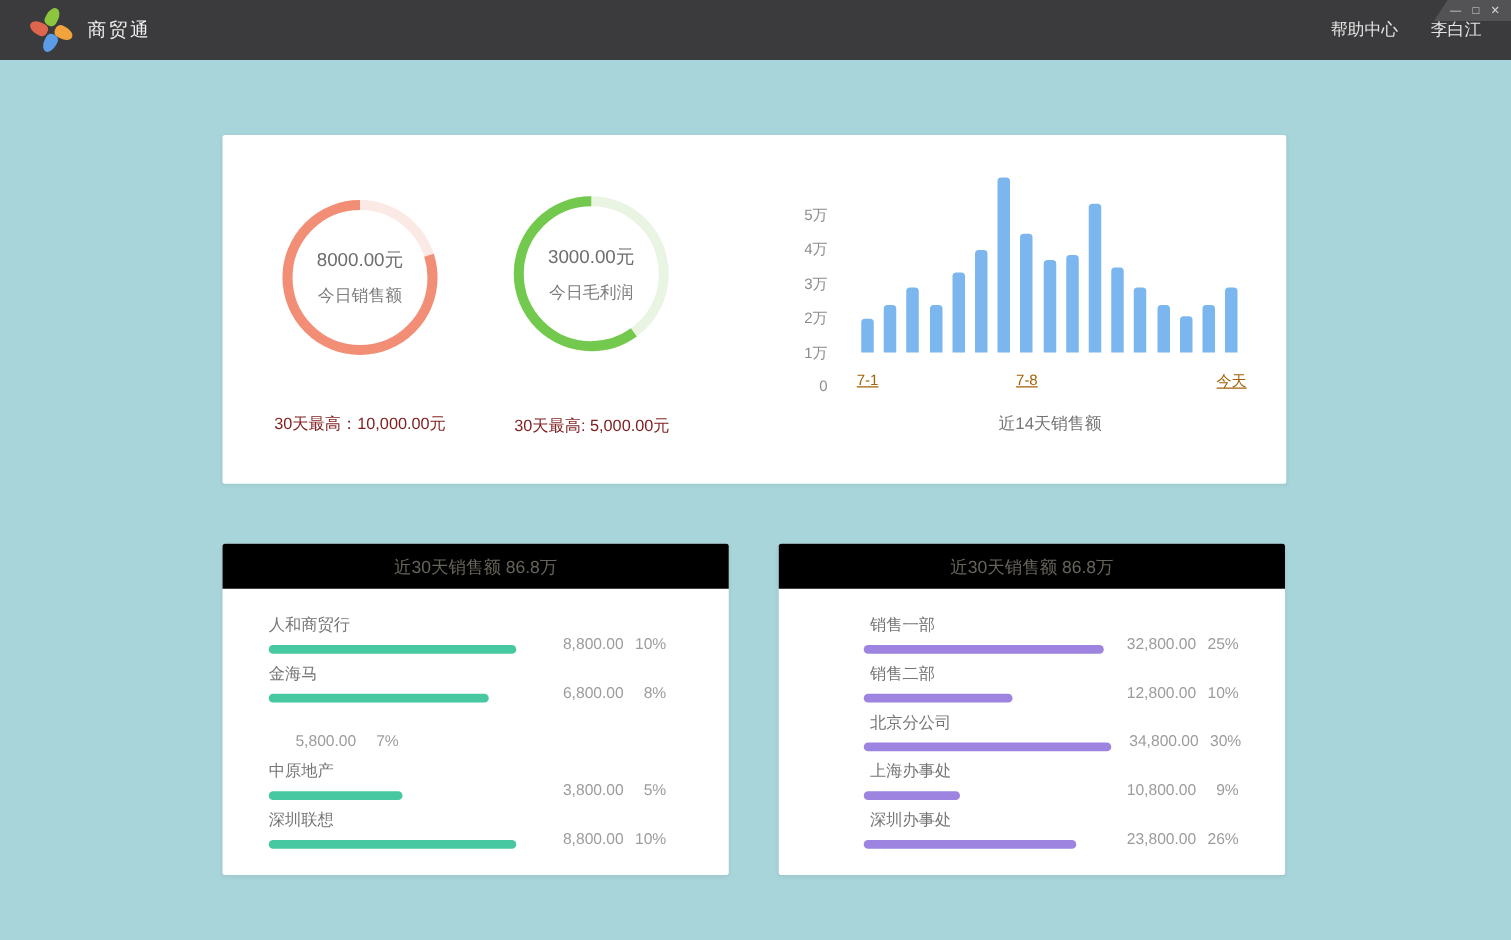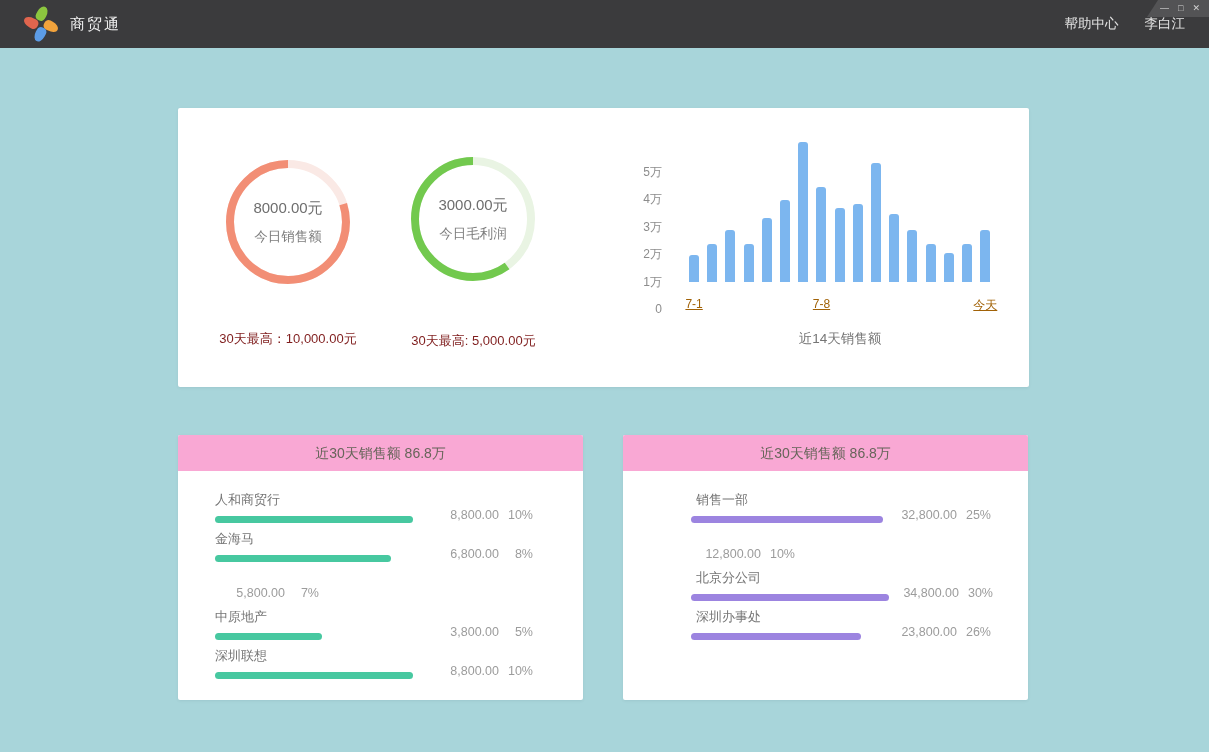--- a/index.html
+++ b/index.html
@@ -74,21 +74,21 @@
   .bar { width: 10px; border-radius: 3px 3px 0 0; }
   .x-tick { position: absolute; top: 160px; transform: translateX(-50%); font-size: 12px; color: #a16207; white-space: nowrap; text-decoration: underline; }
   .chart-title { position: absolute; left: 47px; top: 193px; width: 310px; text-align: center; font-size: 13.5px; color: #757575; }
 
   
   .rank-card { top: 387px; width: 405px; height: 265px; }
   .rank-card.c0 { left: 178px; }
   .rank-card.c1 { left: 623px; }
   .rank-header {
     height: 36px; line-height: 36px; text-align: center;
-    background: #f9a8d4; color: #67655A; font-size: 14px;
+    background: #000000; color: #67655A; font-size: 14px;
     border-radius: 2px 2px 0 0;
   }
   .rank-body { padding: 21px 50px 0 37px; }
   .rank-card.c1 .rank-body { padding-left: 68px; padding-right: 37px; }
   .rank-card.c1 .rank-label { margin-left: 5px; }
   .rank-row { display: flex; justify-content: space-between; align-items: flex-end; height: 31px; margin-bottom: 8px; }
   .rank-left { width: 200px; }
   .rank-label { font-size: 13px; color: #757575; margin-bottom: 7px; white-space: nowrap; }
   .rank-bar { height: 7px; border-radius: 4px; }
   .rank-right { display: flex; align-items: baseline; padding-bottom: 1px; font-size: 12.5px; color: #9C9C9C; }
@@ -281,37 +281,51 @@
       <div class="rank-label">销售一部</div>
       <div class="rank-bar" style="width: 192.06px; background: rgb(156, 132, 224);"></div>
     </div>
     <div class="rank-right">
       <span class="rank-value">32,800.00</span>
       <span class="rank-pct">25%</span>
     </div>
   </div>
 
   <div class="rank-row">
+    <div class="rank-left">
+      <div class="rank-label">销售二部</div>
+      <div class="rank-bar" style="width: 118.8px; background: rgb(156, 132, 224);"></div>
+    </div>
     <div class="rank-right">
       <span class="rank-value">12,800.00</span>
       <span class="rank-pct">10%</span>
     </div>
   </div>
 
   <div class="rank-row">
     <div class="rank-left">
       <div class="rank-label">北京分公司</div>
       <div class="rank-bar" style="width: 198px; background: rgb(156, 132, 224);"></div>
     </div>
     <div class="rank-right">
       <span class="rank-value">34,800.00</span>
       <span class="rank-pct">30%</span>
     </div>
   </div>
 
+  <div class="rank-row">
+    <div class="rank-left">
+      <div class="rank-label">上海办事处</div>
+      <div class="rank-bar" style="width: 77.22px; background: rgb(156, 132, 224);"></div>
+    </div>
+    <div class="rank-right">
+      <span class="rank-value">10,800.00</span>
+      <span class="rank-pct">9%</span>
+    </div>
+  </div>
 
   <div class="rank-row">
     <div class="rank-left">
       <div class="rank-label">深圳办事处</div>
       <div class="rank-bar" style="width: 170.28px; background: rgb(156, 132, 224);"></div>
     </div>
     <div class="rank-right">
       <span class="rank-value">23,800.00</span>
       <span class="rank-pct">26%</span>
     </div>

